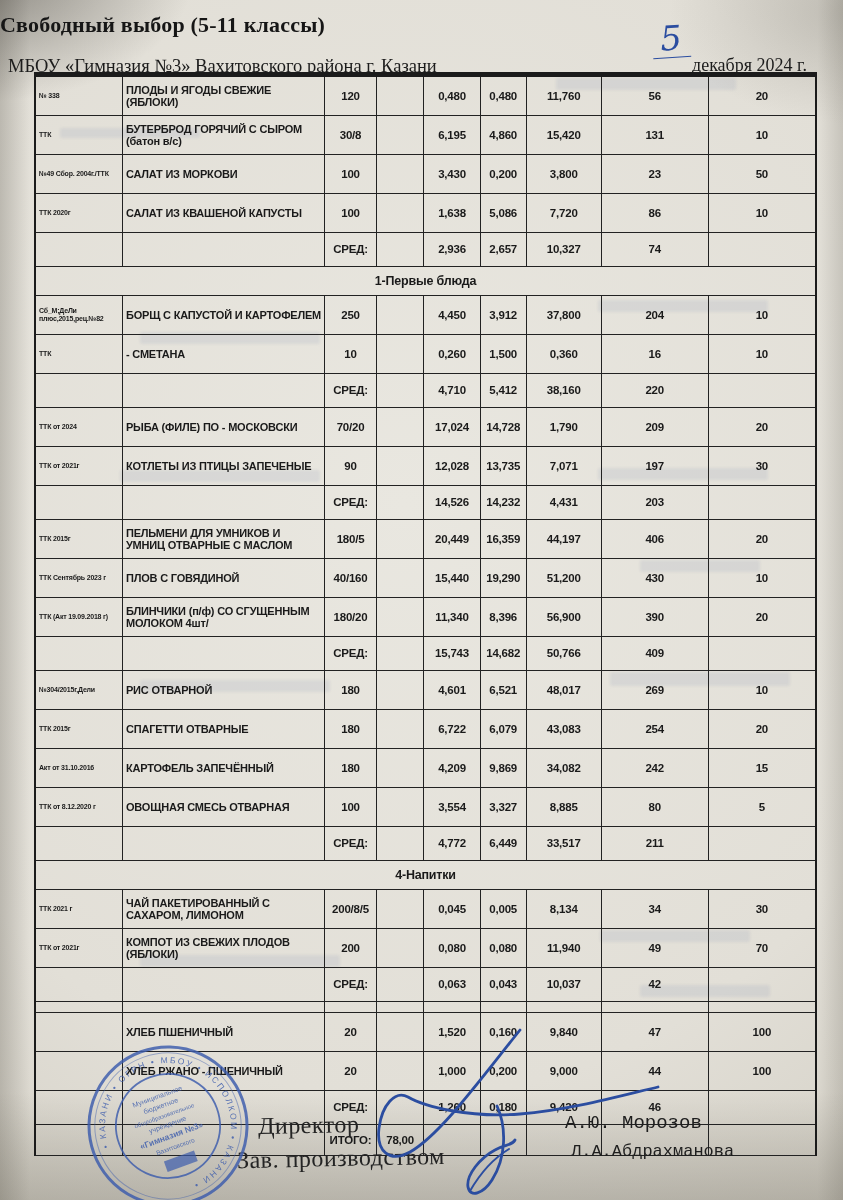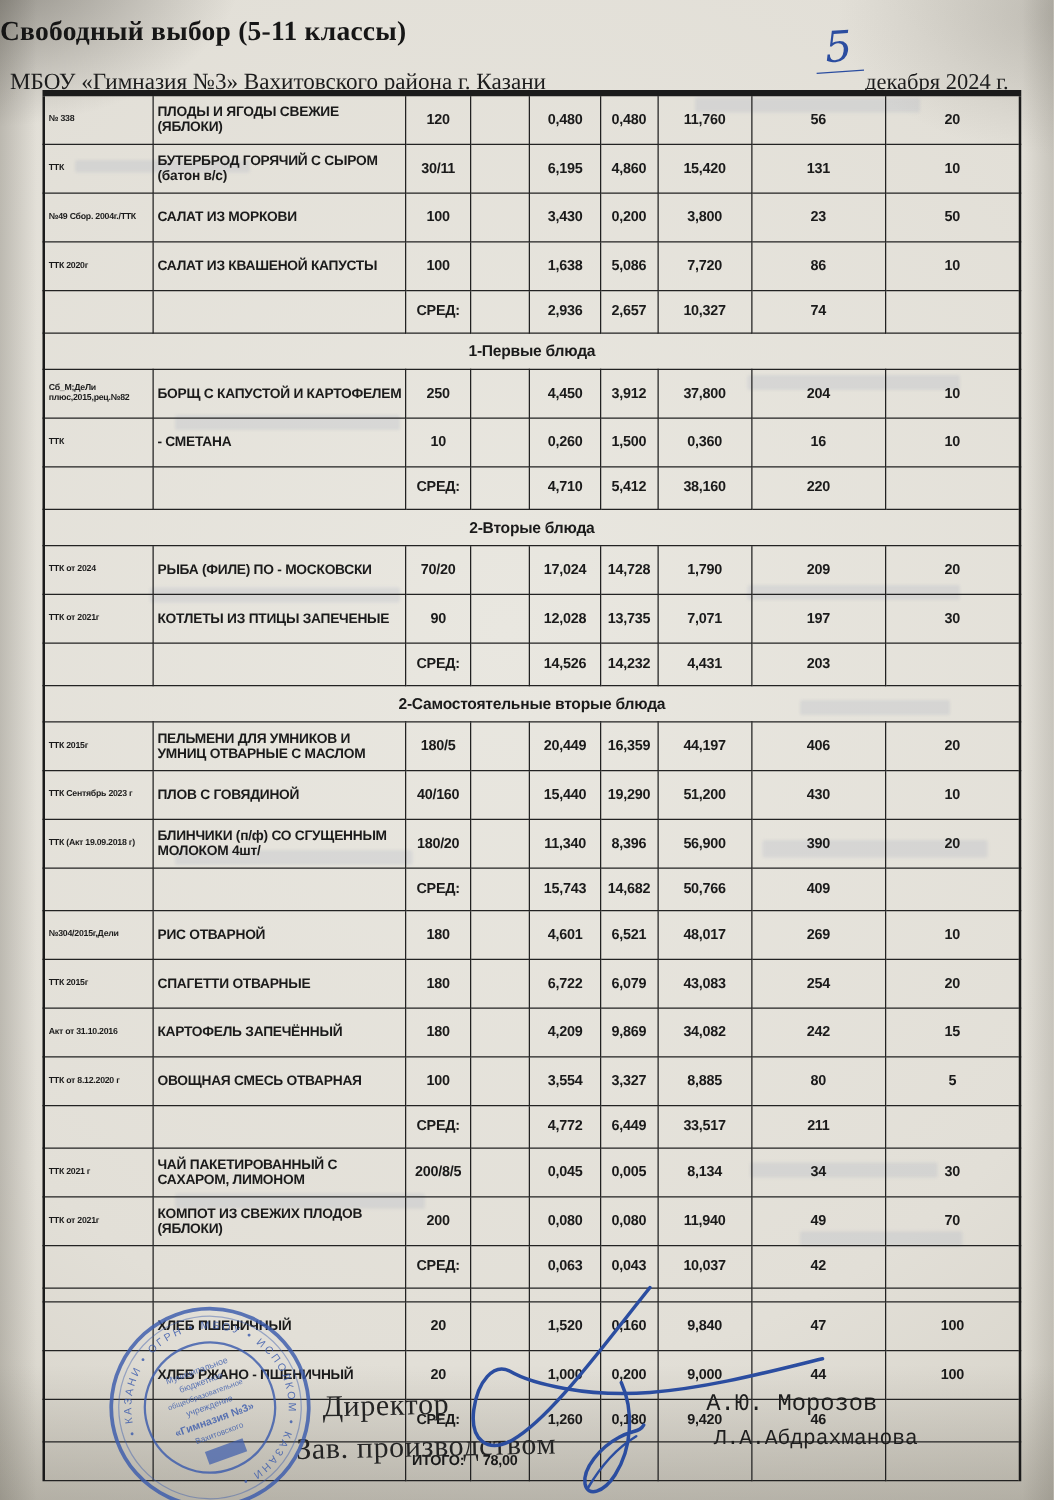--- a/index.html
+++ b/index.html
@@ -113,21 +113,21 @@
           <td class="c3"></td>
           <td class="c4">0,480</td>
           <td class="c5">0,480</td>
           <td class="c6">11,760</td>
           <td class="c7">56</td>
           <td class="c8">20</td>
         </tr>
         <tr class="r-item">
           <td class="c0">ТТК</td>
           <td class="c1">БУТЕРБРОД ГОРЯЧИЙ С  СЫРОМ (батон в/с)</td>
-          <td class="c2">30/11</td>
+          <td class="c2">30/8</td>
           <td class="c3"></td>
           <td class="c4">6,195</td>
           <td class="c5">4,860</td>
           <td class="c6">15,420</td>
           <td class="c7">131</td>
           <td class="c8">10</td>
         </tr>
         <tr class="r-item">
           <td class="c0">№49 Сбор. 2004г./ТТК</td>
           <td class="c1">САЛАТ ИЗ МОРКОВИ</td>
@@ -190,23 +190,20 @@
           <td class="c0"></td>
           <td class="c1"></td>
           <td class="c2">СРЕД:</td>
           <td class="c3"></td>
           <td class="c4">4,710</td>
           <td class="c5">5,412</td>
           <td class="c6">38,160</td>
           <td class="c7">220</td>
           <td class="c8"></td>
         </tr>
-        <tr class="r-section">
-          <td colspan="9" class="section-cell">2-Вторые блюда</td>
-        </tr>
         <tr class="r-item">
           <td class="c0">ТТК от 2024</td>
           <td class="c1">РЫБА (ФИЛЕ) ПО - МОСКОВСКИ</td>
           <td class="c2">70/20</td>
           <td class="c3"></td>
           <td class="c4">17,024</td>
           <td class="c5">14,728</td>
           <td class="c6">1,790</td>
           <td class="c7">209</td>
           <td class="c8">20</td>
@@ -226,23 +223,20 @@
           <td class="c0"></td>
           <td class="c1"></td>
           <td class="c2">СРЕД:</td>
           <td class="c3"></td>
           <td class="c4">14,526</td>
           <td class="c5">14,232</td>
           <td class="c6">4,431</td>
           <td class="c7">203</td>
           <td class="c8"></td>
         </tr>
-        <tr class="r-section">
-          <td colspan="9" class="section-cell">2-Самостоятельные вторые блюда</td>
-        </tr>
         <tr class="r-item">
           <td class="c0">ТТК 2015г</td>
           <td class="c1">ПЕЛЬМЕНИ ДЛЯ УМНИКОВ И УМНИЦ ОТВАРНЫЕ С МАСЛОМ</td>
           <td class="c2">180/5</td>
           <td class="c3"></td>
           <td class="c4">20,449</td>
           <td class="c5">16,359</td>
           <td class="c6">44,197</td>
           <td class="c7">406</td>
           <td class="c8">20</td>
@@ -327,20 +321,23 @@
         <tr class="r-avg">
           <td class="c0"></td>
           <td class="c1"></td>
           <td class="c2">СРЕД:</td>
           <td class="c3"></td>
           <td class="c4">4,772</td>
           <td class="c5">6,449</td>
           <td class="c6">33,517</td>
           <td class="c7">211</td>
           <td class="c8"></td>
+        </tr>
+        <tr class="r-section">
+          <td colspan="9" class="section-cell">4-Напитки</td>
         </tr>
         <tr class="r-item">
           <td class="c0">ТТК 2021 г</td>
           <td class="c1">ЧАЙ ПАКЕТИРОВАННЫЙ  С САХАРОМ, ЛИМОНОМ</td>
           <td class="c2">200/8/5</td>
           <td class="c3"></td>
           <td class="c4">0,045</td>
           <td class="c5">0,005</td>
           <td class="c6">8,134</td>
           <td class="c7">34</td>

